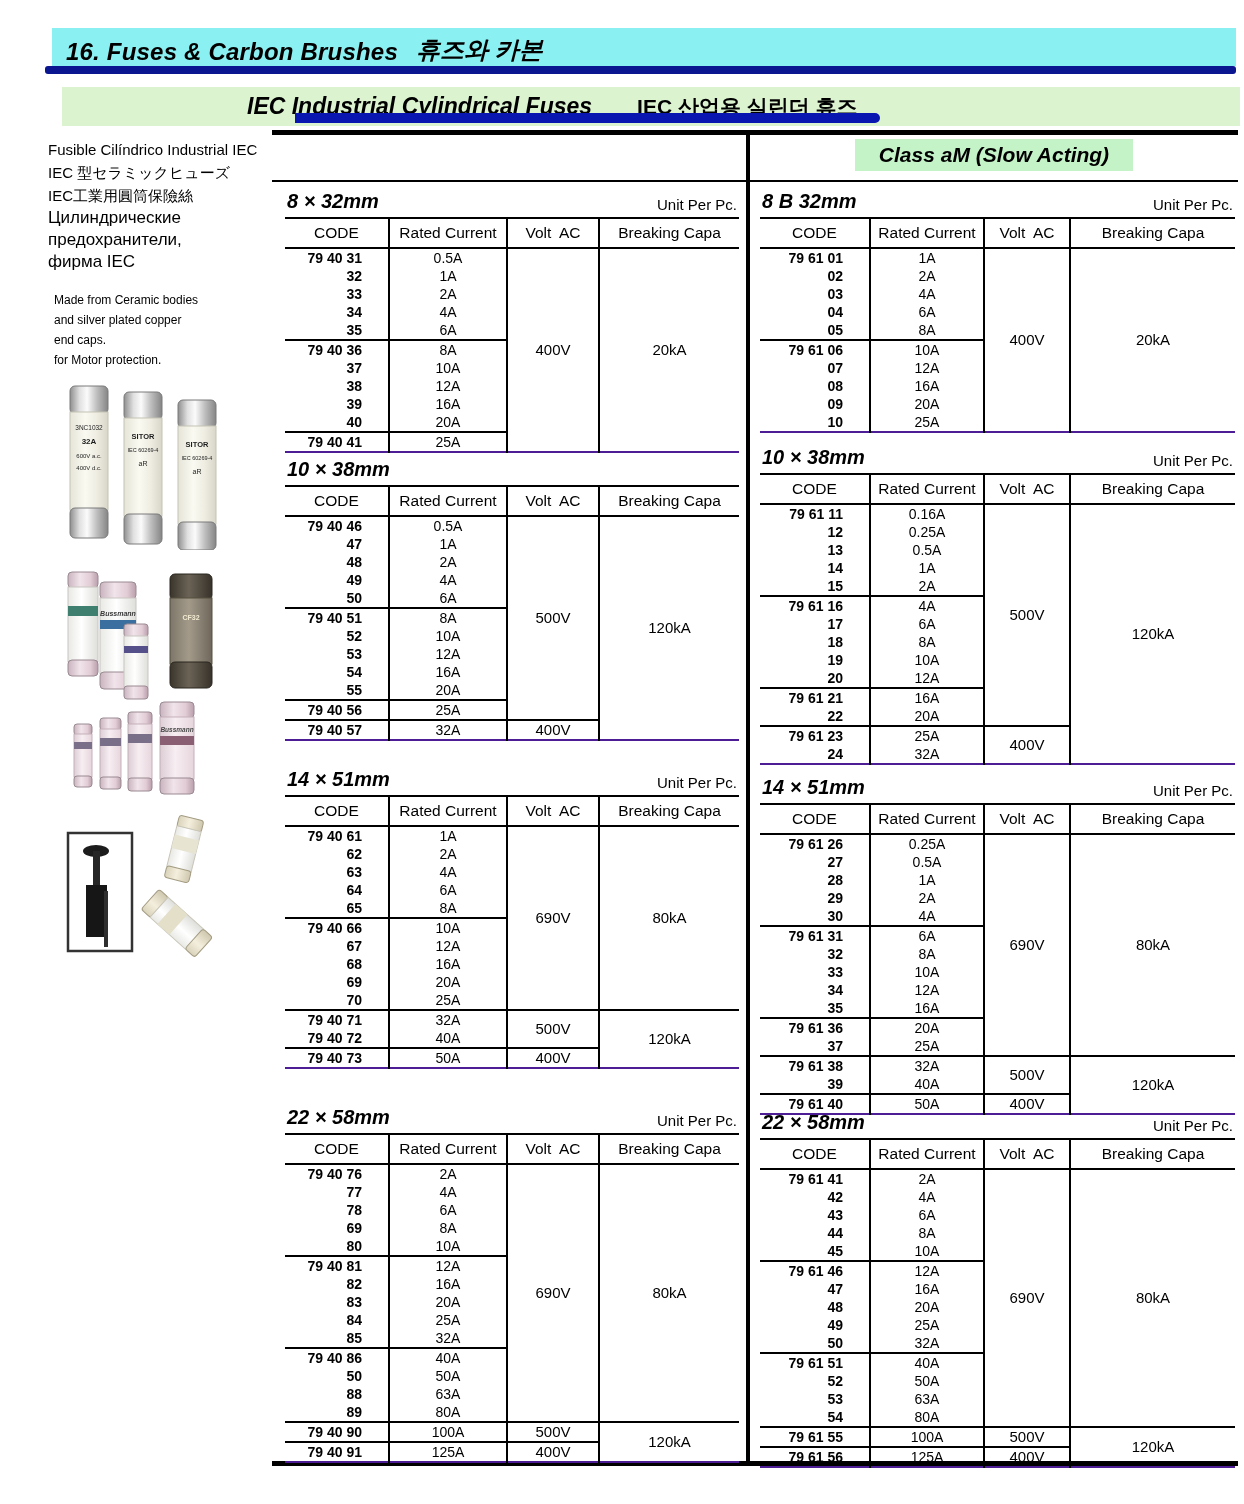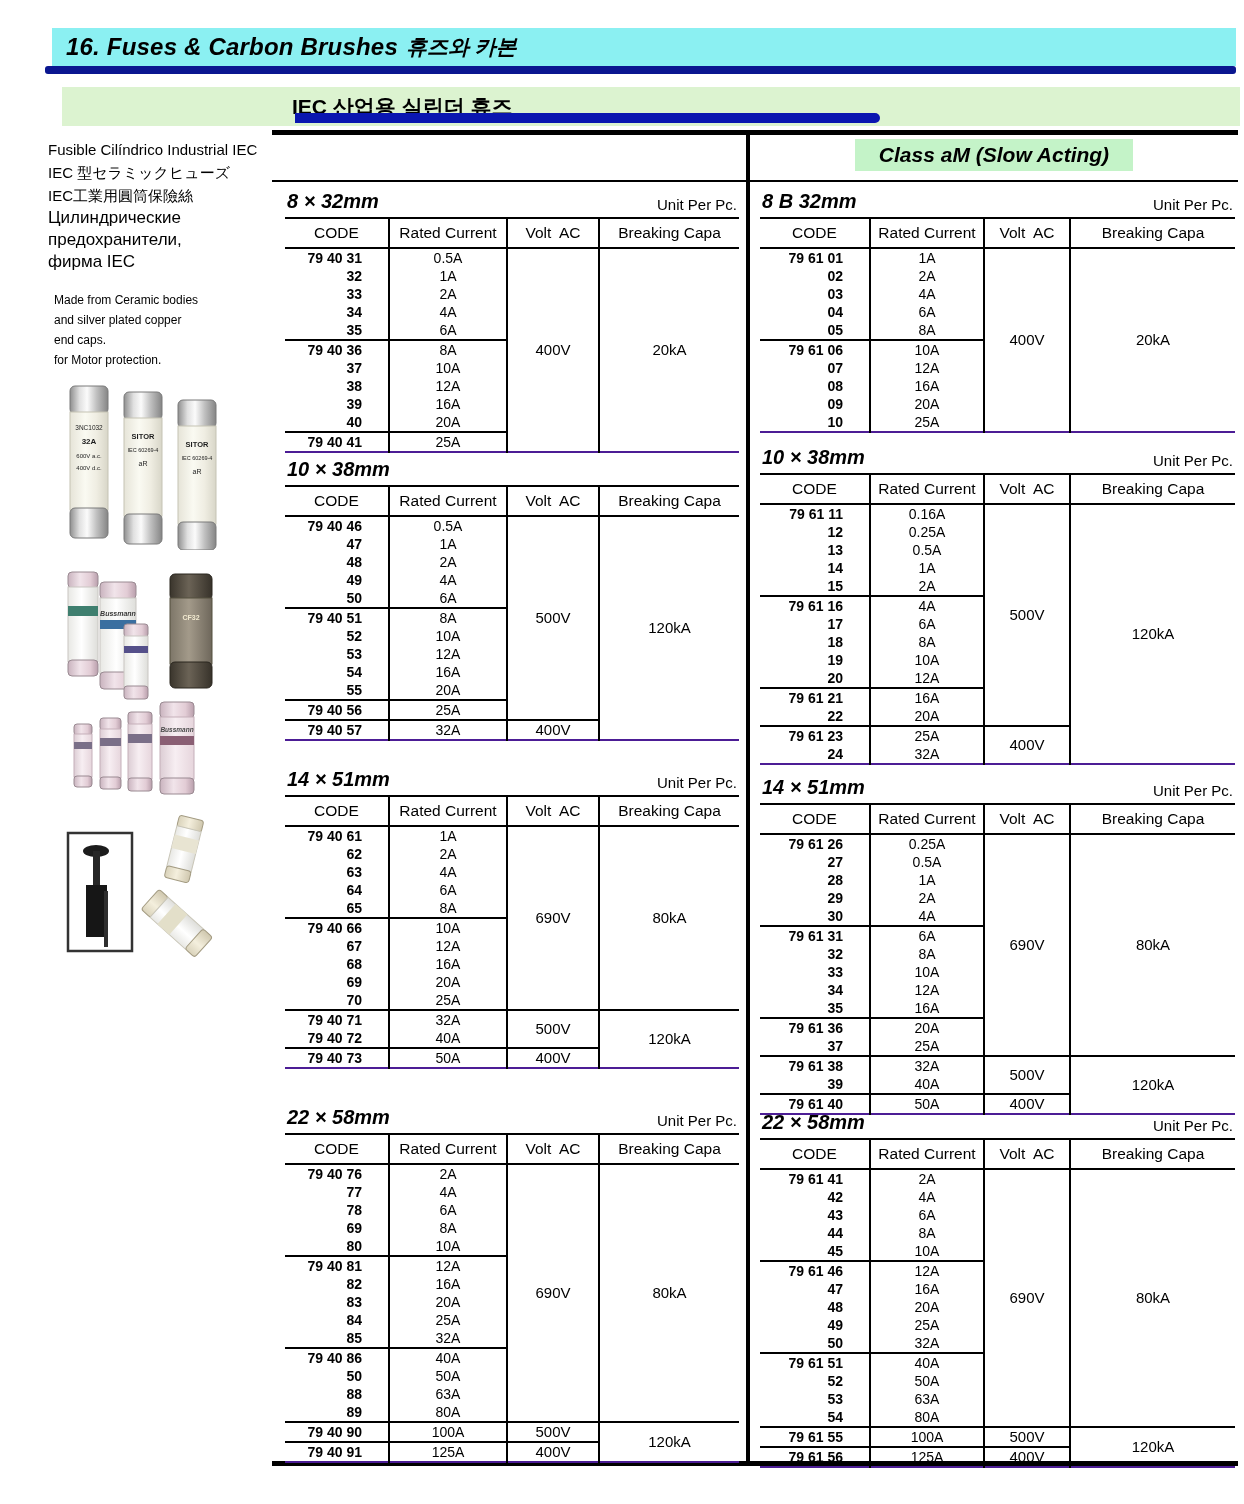--- a/index.html
+++ b/index.html
@@ -1,23 +1,23 @@
 <!DOCTYPE html>
 <html><head>
 <meta charset="utf-8">
 <style>
   html,body{margin:0;padding:0;background:#fff;}
   .page{position:relative;width:1244px;height:1504px;background:#fff;overflow:hidden;
         font-family:"Liberation Sans",sans-serif;color:#000;}
 
   
   .title-bar{position:absolute;left:52px;top:28px;width:1184px;height:38px;background:#8BF0F2;
-             display:flex;align-items:center;padding-left:14px;box-sizing:border-box;}
+             display:flex;align-items:flex-end;padding-left:14px;box-sizing:border-box;}
   .title-bar .t-en{font-style:italic;font-weight:bold;font-size:24px;letter-spacing:.2px;}
-  .title-bar .t-ko{font-style:italic;font-weight:bold;font-size:21px;margin-left:8px;}
+  .title-bar .t-ko{font-style:italic;font-weight:bold;font-size:24px;margin-left:18px;}
   .title-underline{position:absolute;left:45px;top:66px;width:1191px;height:8px;background:#0A1690;border-radius:3px;}
 
   .subtitle-band{position:absolute;left:62px;top:87px;width:1178px;height:39px;background:#DCF3D0;
                  display:flex;align-items:center;box-sizing:border-box;padding-left:185px;}
   .subtitle-band .s-en{font-style:italic;font-weight:bold;font-size:23px;}
   .subtitle-band .s-ko{font-weight:bold;font-size:21px;margin-left:45px;}
   .subtitle-underline{position:absolute;left:295px;top:113px;width:585px;height:10px;background:#0A16B0;
                       border-radius:0 6px 6px 0;}
 
   
@@ -111,20 +111,21 @@
     </defs>
   </svg>
 
   <div class="title-bar">
     <span class="t-en">16. Fuses &amp; Carbon Brushes</span>
     <span class="t-ko">휴즈와 카본</span>
   </div>
   <div class="title-underline"></div>
 
   <div class="subtitle-band">
+    <span class="s-en">IEC Industrial Cylindrical Fuses</span>
     <span class="s-ko">IEC 산업용 실린더 휴즈</span>
   </div>
   <div class="subtitle-underline"></div>
 
   <div class="info">
     <div class="ln">Fusible Cilíndrico Industrial IEC</div>
     <div class="ln">IEC 型セラミックヒューズ</div>
     <div class="ln">IEC工業用圓筒保險絲</div>
     <div class="ln cyr">Цилиндрические</div>
     <div class="ln cyr">предохранители,</div>

